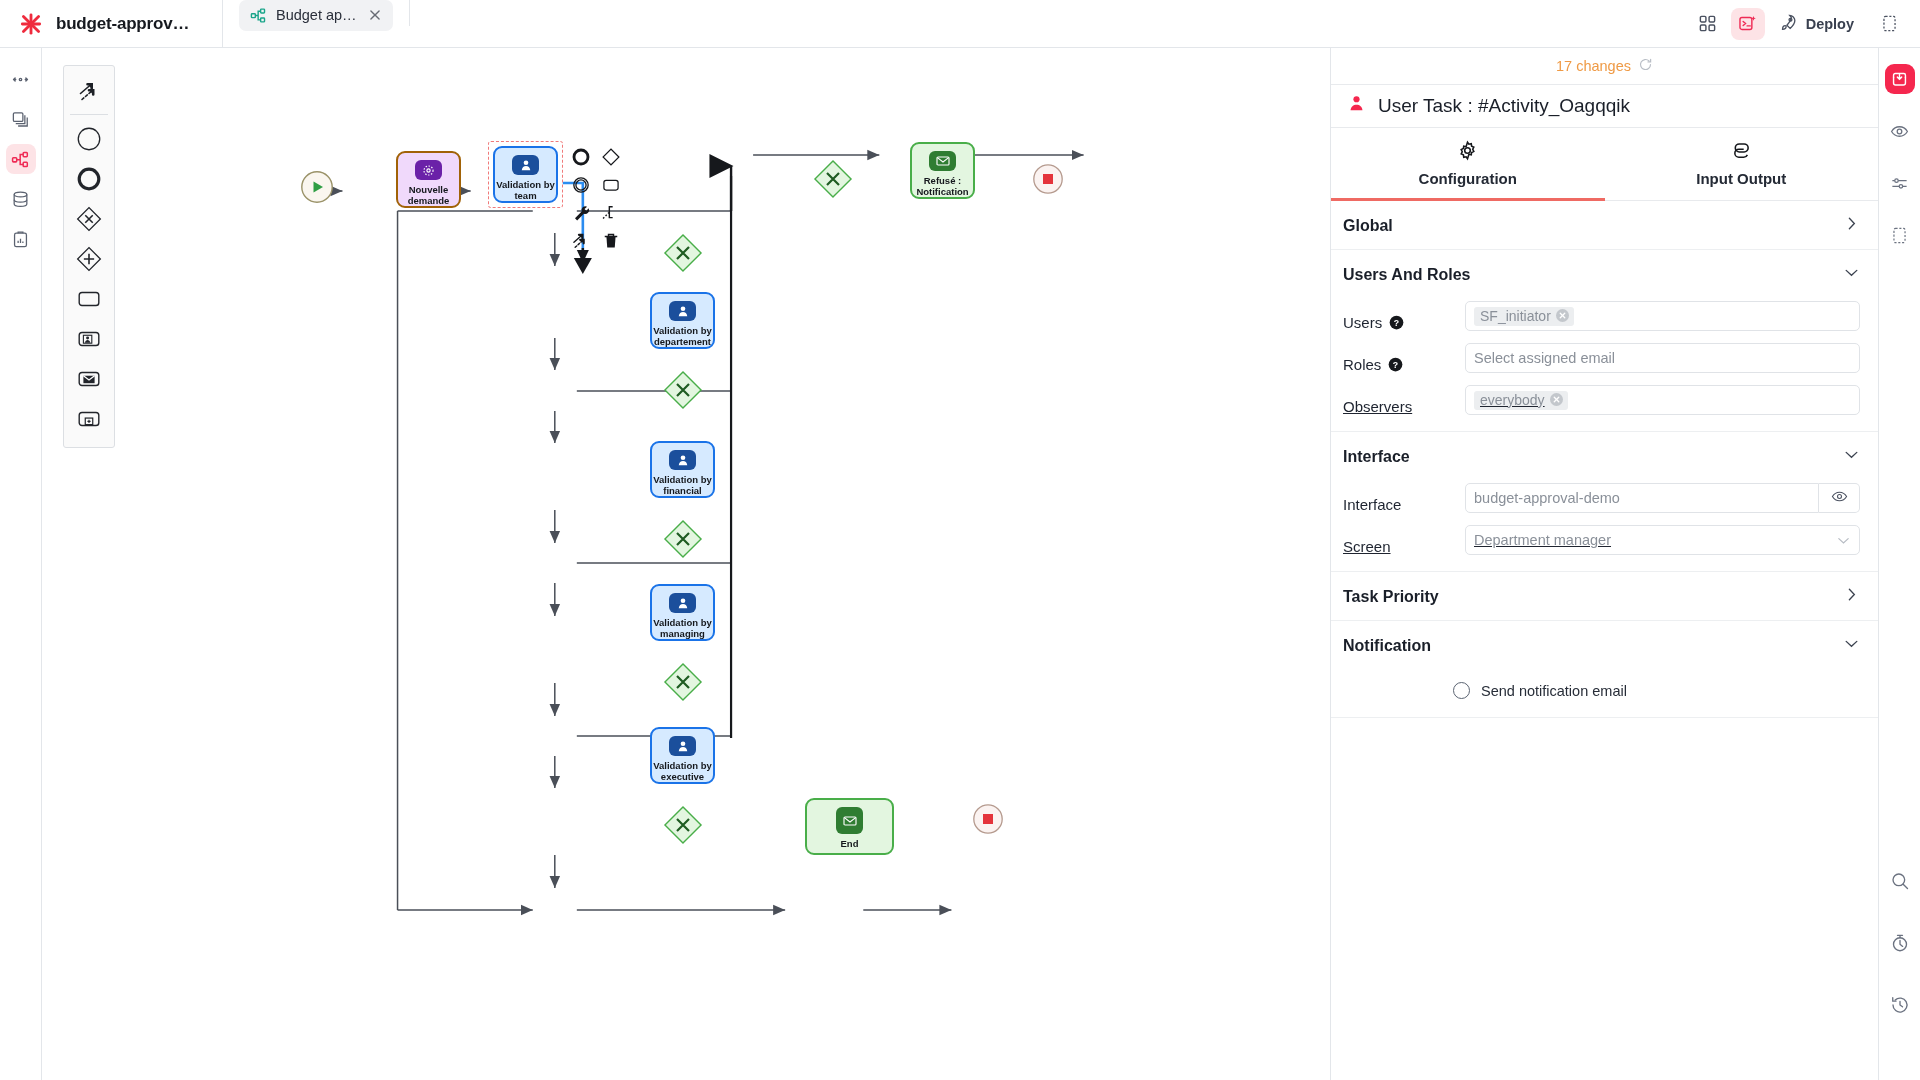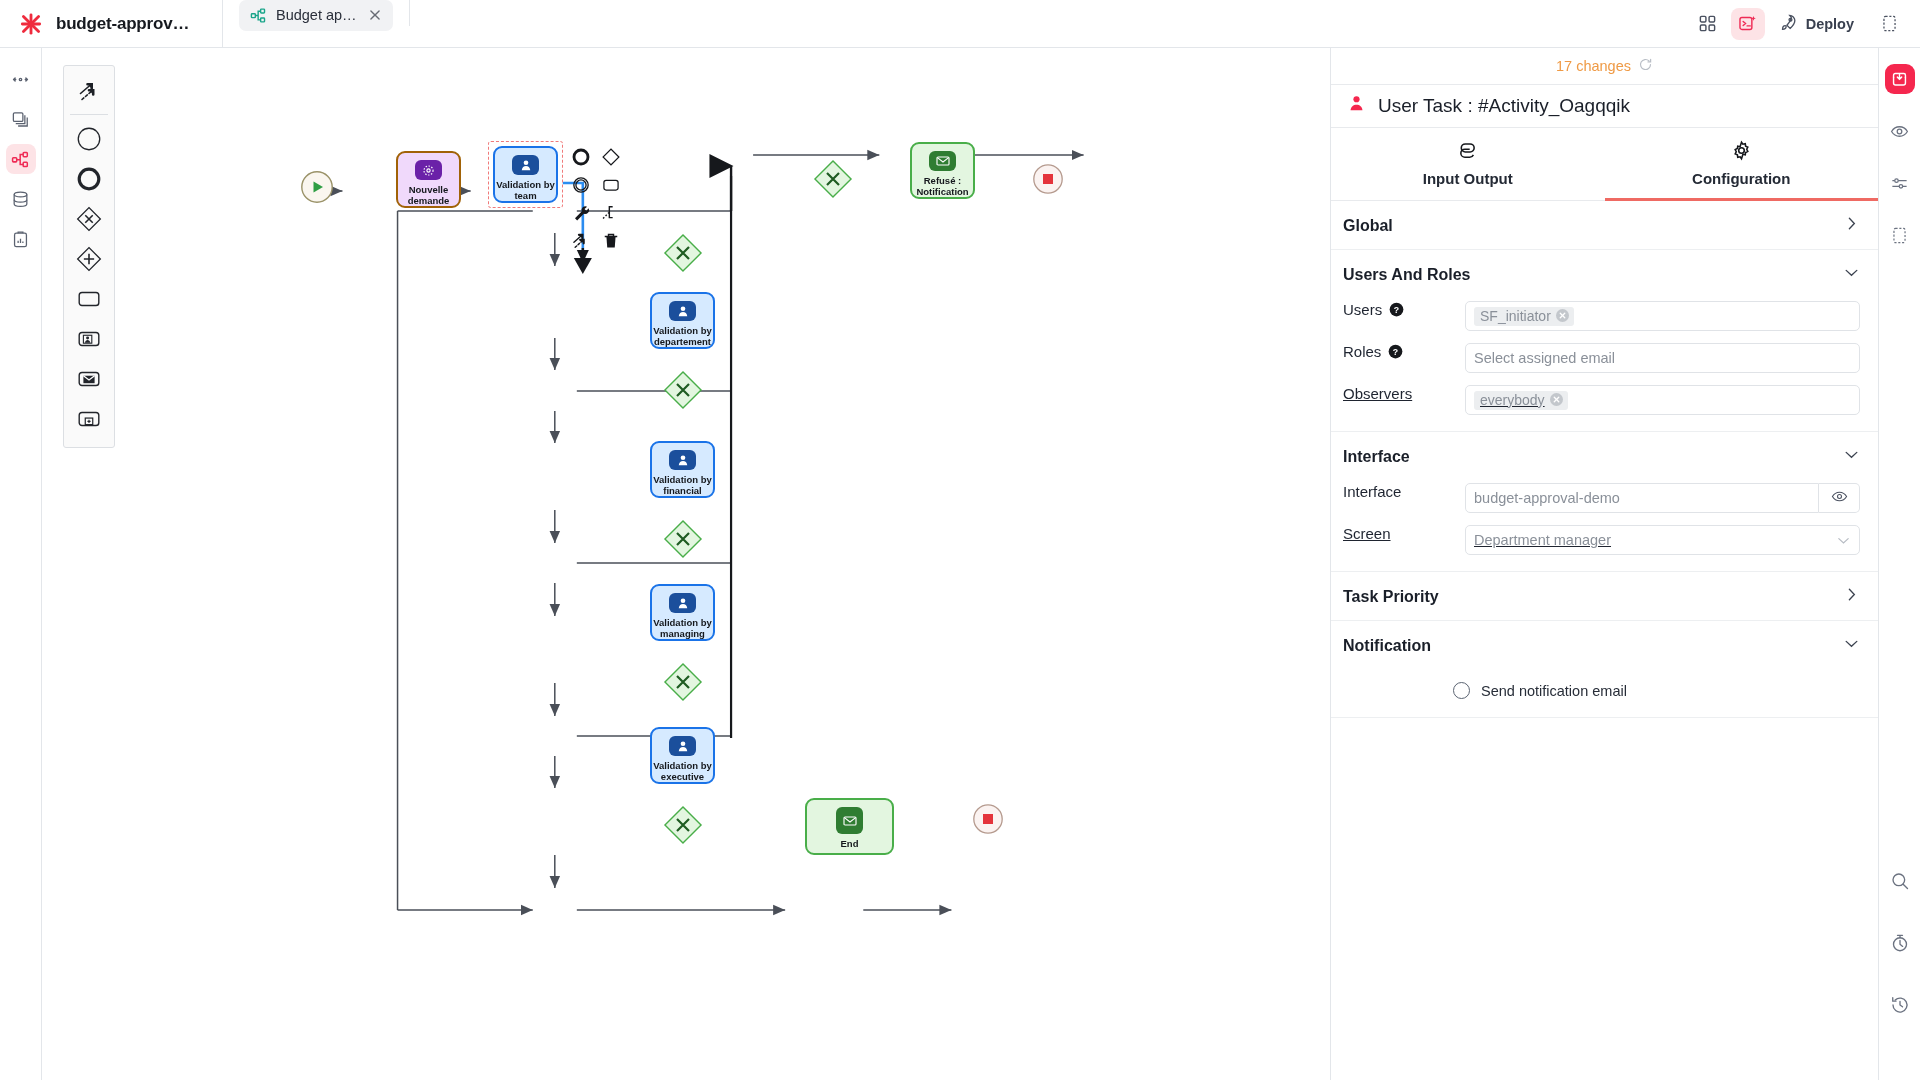--- a/index.html
+++ b/index.html
@@ -114,21 +114,21 @@
     padding: 12px 0 11px 0; cursor: pointer; font-size: 15px; font-weight: 600; color: #242a35;
     border-bottom: 3px solid transparent; margin-bottom: -1px;
   }
   .tab2.active { border-bottom-color: #ef6a63; }
   .sect-head {
     display: flex; align-items: center; justify-content: space-between;
     padding: 14px 18px 13px 12px; border-bottom: 1px solid #edeff1;
     font-size: 16px; font-weight: 700; color: #1a1f29; cursor: pointer;
   }
   .sect-body { padding: 12px 18px 14px 12px; border-bottom: 1px solid #edeff1; }
-  .frow { display: flex; align-items: flex-start; margin-bottom: 12px; }
+  .frow { display: flex; align-items: flex-end; margin-bottom: 12px; }
   .frow:last-child { margin-bottom: 2px; text-decoration: underline; }
   .flabel { width: 122px; font-size: 15px; color: #1e2430; display: flex; align-items: center; gap: 7px; }
   .fctl { flex: 1; display: flex; align-items: stretch; }
   .finput {
     flex: 1; height: 30px; border: 1px solid #e0e3e7; border-radius: 5px;
     display: flex; align-items: center; padding: 0 8px; font-size: 14.5px; color: #8a9099;
     background: #fff; cursor: text;
   }
   .chip {
     background: #eceef0; border-radius: 3px; padding: 1px 5px 2px 6px;
@@ -625,37 +625,37 @@
         <span>
           <svg viewBox="0 0 24 24" width="19" height="19">
               <circle cx="12" cy="6.6" r="3.9" fill="#f5274e"></circle>
               <path d="M4.5 20.5c.3-4.6 3.5-7 7.5-7s7.2 2.4 7.5 7z" fill="#f5274e"></path>
             </svg>
         </span>
         <span>User Task : #Activity_Oagqqik</span>
       </div>
 
       <div class="tabs2">
+        <div class="tab2 active">
+          <span>
+            <svg viewBox="0 0 24 24" width="21" height="21" fill="none" stroke="#16181c" stroke-width="1.8">
+              <circle cx="12" cy="12" r="3.2"></circle>
+              <path d="M12 2.6l1.6 2.2 2.7-.5.4 2.7 2.5 1.1-1.2 2.5 1.2 2.5-2.5 1.1-.4 2.7-2.7-.5L12 21.4l-1.6-2.2-2.7.5-.4-2.7-2.5-1.1 1.2-2.5-1.2-2.5 2.5-1.1.4-2.7 2.7.5z"></path>
+            </svg>
+          </span>
+          <span>Configuration</span>
+        </div>
         <div class="tab2">
           <span>
             <svg viewBox="0 0 24 24" width="21" height="21" fill="none" stroke="#16181c" stroke-width="1.8">
               <path d="M9.5 4.5h5.5a4.6 4.6 0 0 1 0 9.2H9.5a4.6 4.6 0 0 1 0-9.2z"></path>
               <path d="M14.5 10.5H9a4.6 4.6 0 0 0 0 9.2h5.5a4.6 4.6 0 0 0 4.2-2.7"></path>
             </svg>
           </span>
           <span>Input Output</span>
-        </div>
-        <div class="tab2 active">
-          <span>
-            <svg viewBox="0 0 24 24" width="21" height="21" fill="none" stroke="#16181c" stroke-width="1.8">
-              <circle cx="12" cy="12" r="3.2"></circle>
-              <path d="M12 2.6l1.6 2.2 2.7-.5.4 2.7 2.5 1.1-1.2 2.5 1.2 2.5-2.5 1.1-.4 2.7-2.7-.5L12 21.4l-1.6-2.2-2.7.5-.4-2.7-2.5-1.1 1.2-2.5-1.2-2.5 2.5-1.1.4-2.7 2.7.5z"></path>
-            </svg>
-          </span>
-          <span>Configuration</span>
         </div>
       </div>
 
       <div class="sect-head">
         <span>Global</span>
         <span>
           <svg viewBox="0 0 24 24" width="17" height="17" fill="none" stroke="#3c4350" stroke-width="1.9" stroke-linecap="round">
               <path d="M9 4.5l7 7.5-7 7.5"></path>
             </svg>
         </span>

